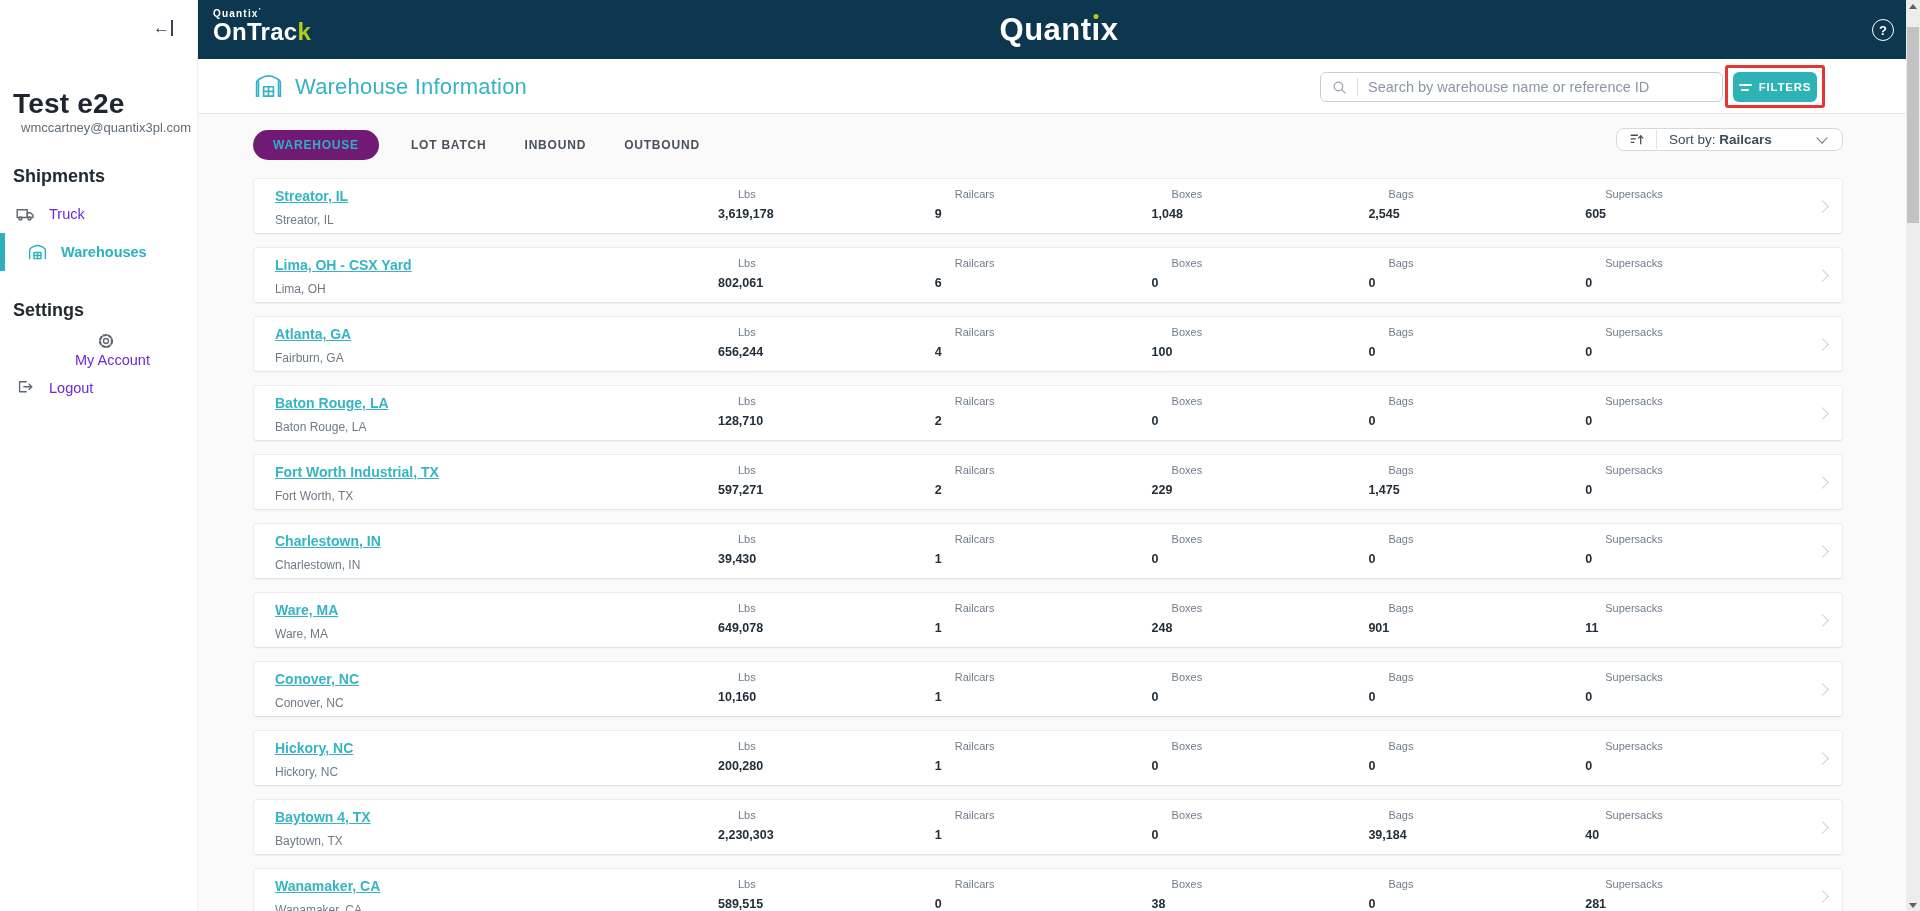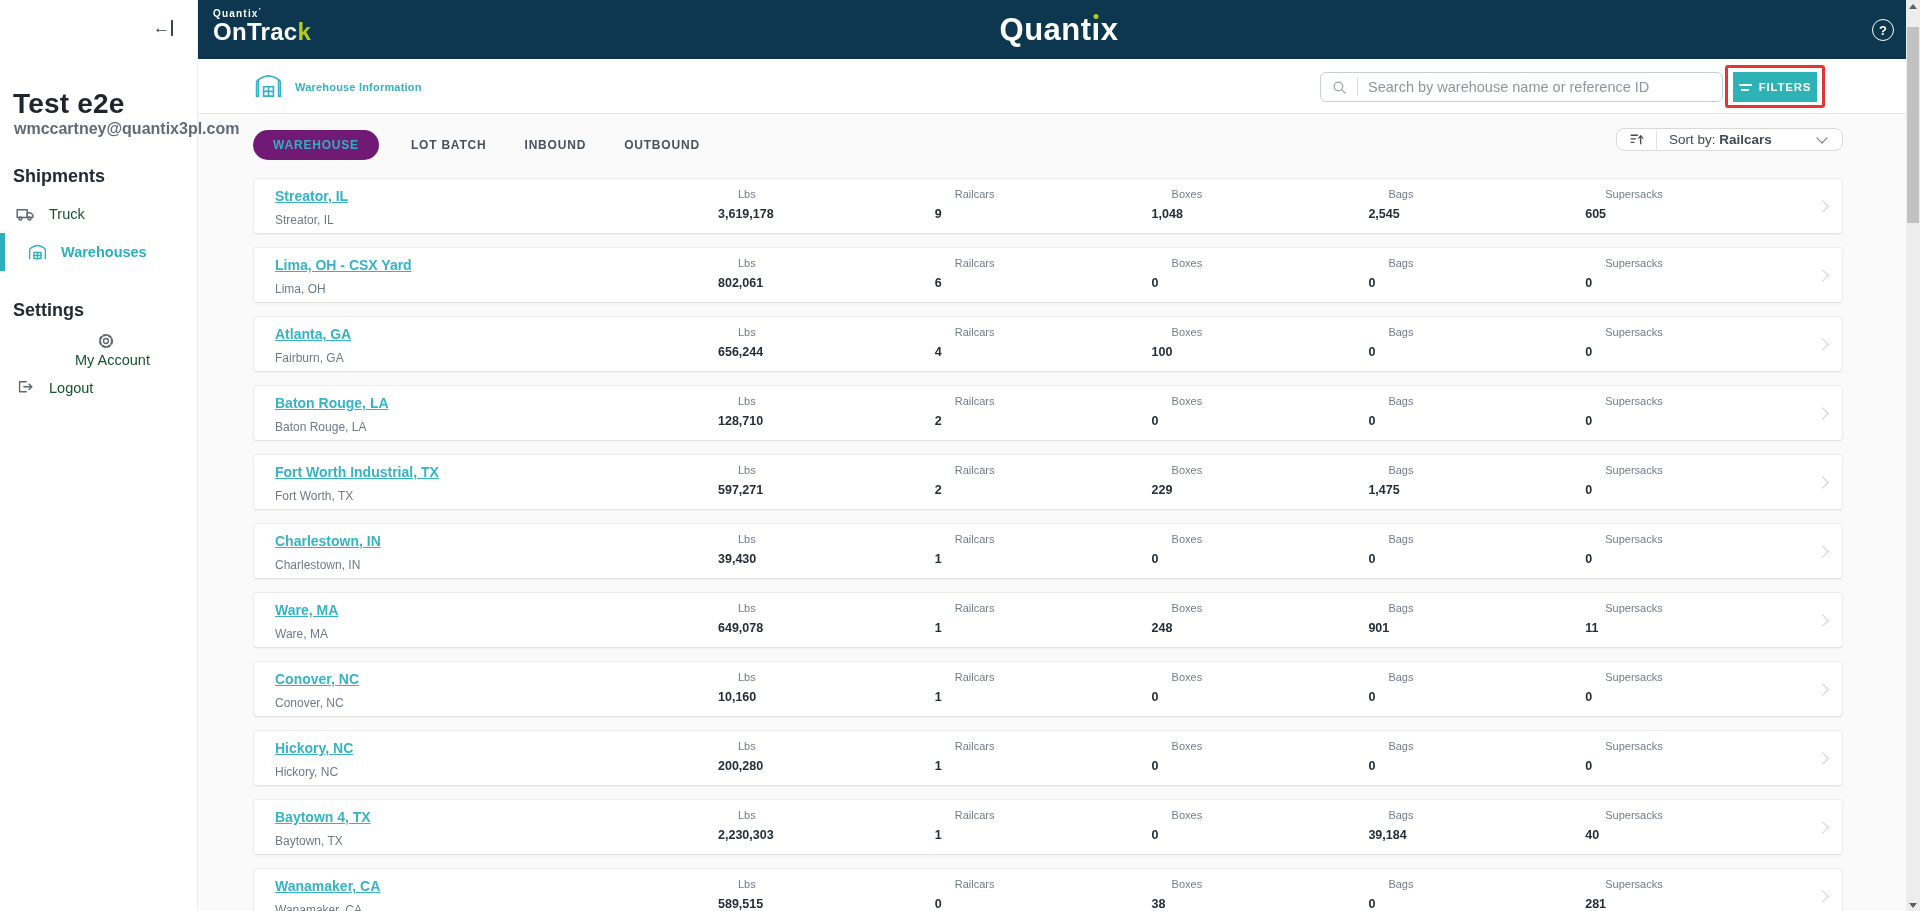--- a/index.html
+++ b/index.html
@@ -8,26 +8,26 @@
 
   #app { position:absolute; inset:0; width:1920px; height:911px; overflow:hidden; }
 
   
   .sidebar { position:absolute; left:0; top:0; width:198px; height:911px; background:#ffffff;
              border-right:1px solid #f0f0f0; z-index:5; }
   .collapse-btn { position:absolute; top:18px; right:24px; display:flex; align-items:center;
                   color:#3b4450; font-size:17px; cursor:pointer; }
   .collapse-btn .bar { display:inline-block; width:2px; height:16px; background:#3b4450; margin-left:1px; }
   .user-name { position:absolute; left:13px; top:88px; font-size:28px; font-weight:700; color:#1d262e; letter-spacing:.2px; }
-  .user-email { position:absolute; left:14px; top:120px; font-size:16px; color:#5f6b76;font-weight:bold; }
+  .user-email { position:absolute; left:21px; top:120px; font-size:13px; color:#5f6b76; }
   .side-section-title { position:absolute; left:13px; font-size:18px; font-weight:700; color:#222b33; }
   .side-item { position:absolute; left:0; width:198px; height:38px; display:flex; align-items:center;
                padding-left:14px; cursor:pointer; }
   .side-item .icn { width:22px; height:22px; display:flex; align-items:center; justify-content:center; }
-  .side-item .lbl { margin-left:13px; font-size:14.5px; color:#14532d; }
+  .side-item .lbl { margin-left:13px; font-size:14.5px; color:#6d28d9; }
   .side-item.active .lbl { color:#2cb0be; font-weight:700; }
   .active-bar { position:absolute; left:0; top:233px; width:5px; height:38px; background:#2cb0be; }
 
   
   .topbar { position:absolute; left:198px; top:0; right:0; height:59px; background:#0d374e; z-index:4; }
   .brand { position:absolute; left:15px; top:7px; color:#fff; line-height:1; }
   .brand-small { font-size:10px; letter-spacing:1.2px; font-weight:600; }
   .brand-small sup { font-size:7px; }
   .brand-main { font-size:24px; font-weight:700; letter-spacing:.3px; margin-top:1px; }
   .brand-main .accent { color:#b5cc1c; }
@@ -38,32 +38,32 @@
                         width:5px; height:5px; border-radius:50%; background:#b5cc1c; }
   .help-btn { position:absolute; right:26px; top:19px; width:22px; height:22px; border:1.6px solid #ffffff;
               border-radius:50%; color:#fff; font-size:13px; font-weight:700; display:flex;
               align-items:center; justify-content:center; cursor:pointer; }
 
   
   .title-band { position:absolute; left:198px; top:59px; right:0; height:55px; background:#ffffff;
                 border-bottom:1px solid #e6e6e6; z-index:3; }
   .page-title-wrap { position:absolute; left:55px; top:0; height:55px; display:flex; align-items:center; }
   .page-title-wrap svg { margin-right:11px; }
-  .page-title { font-size:11px; font-weight:700; color:#35b2c5; letter-spacing:.2px; }
+  .page-title { font-size:22px; font-weight:400; color:#35b2c5; letter-spacing:.2px; }
 
   .search-box { position:absolute; left:1122px; top:13px; width:403px; height:30px; background:#fff;
                 border:1px solid #c9ced6; border-radius:6px; display:flex; align-items:center; }
   .search-box .sep { width:1px; height:18px; background:#d9dde2; margin-right:10px; }
   .search-box svg { margin:0 9px 0 10px; }
   .search-input { border:none; outline:none; flex:1; font-size:14.5px; color:#3e4a56; background:transparent;
                   font-family:"Liberation Sans", sans-serif; }
   .search-input::placeholder { color:#8c96a3; }
 
   .filters-btn { position:absolute; left:1535px; top:13px; width:84px; height:30px; background:#2db3b6;
-                 border:none; border-radius:0; color:#fff; font-size:11.5px; font-weight:700;
+                 border:none; border-radius:6px; color:#fff; font-size:11.5px; font-weight:700;
                  letter-spacing:.8px; display:flex; align-items:center; justify-content:center; gap:7px;
                  cursor:pointer; font-family:"Liberation Sans", sans-serif; }
   .filter-glyph { display:inline-flex; flex-direction:column; gap:3px; align-items:center; }
   .filter-glyph i { display:block; height:2px; background:#fff; border-radius:1px; }
   .filter-glyph i:nth-child(1){ width:13px; } .filter-glyph i:nth-child(2){ width:8px; }
   .annotation-box { position:absolute; left:1527px; top:6px; width:100px; height:43px;
                     border:3px solid #e63430; border-radius:3px; pointer-events:none; z-index:6; }
 
   
   .tabs { position:absolute; left:253px; top:130px; display:flex; align-items:center; gap:26px; }

